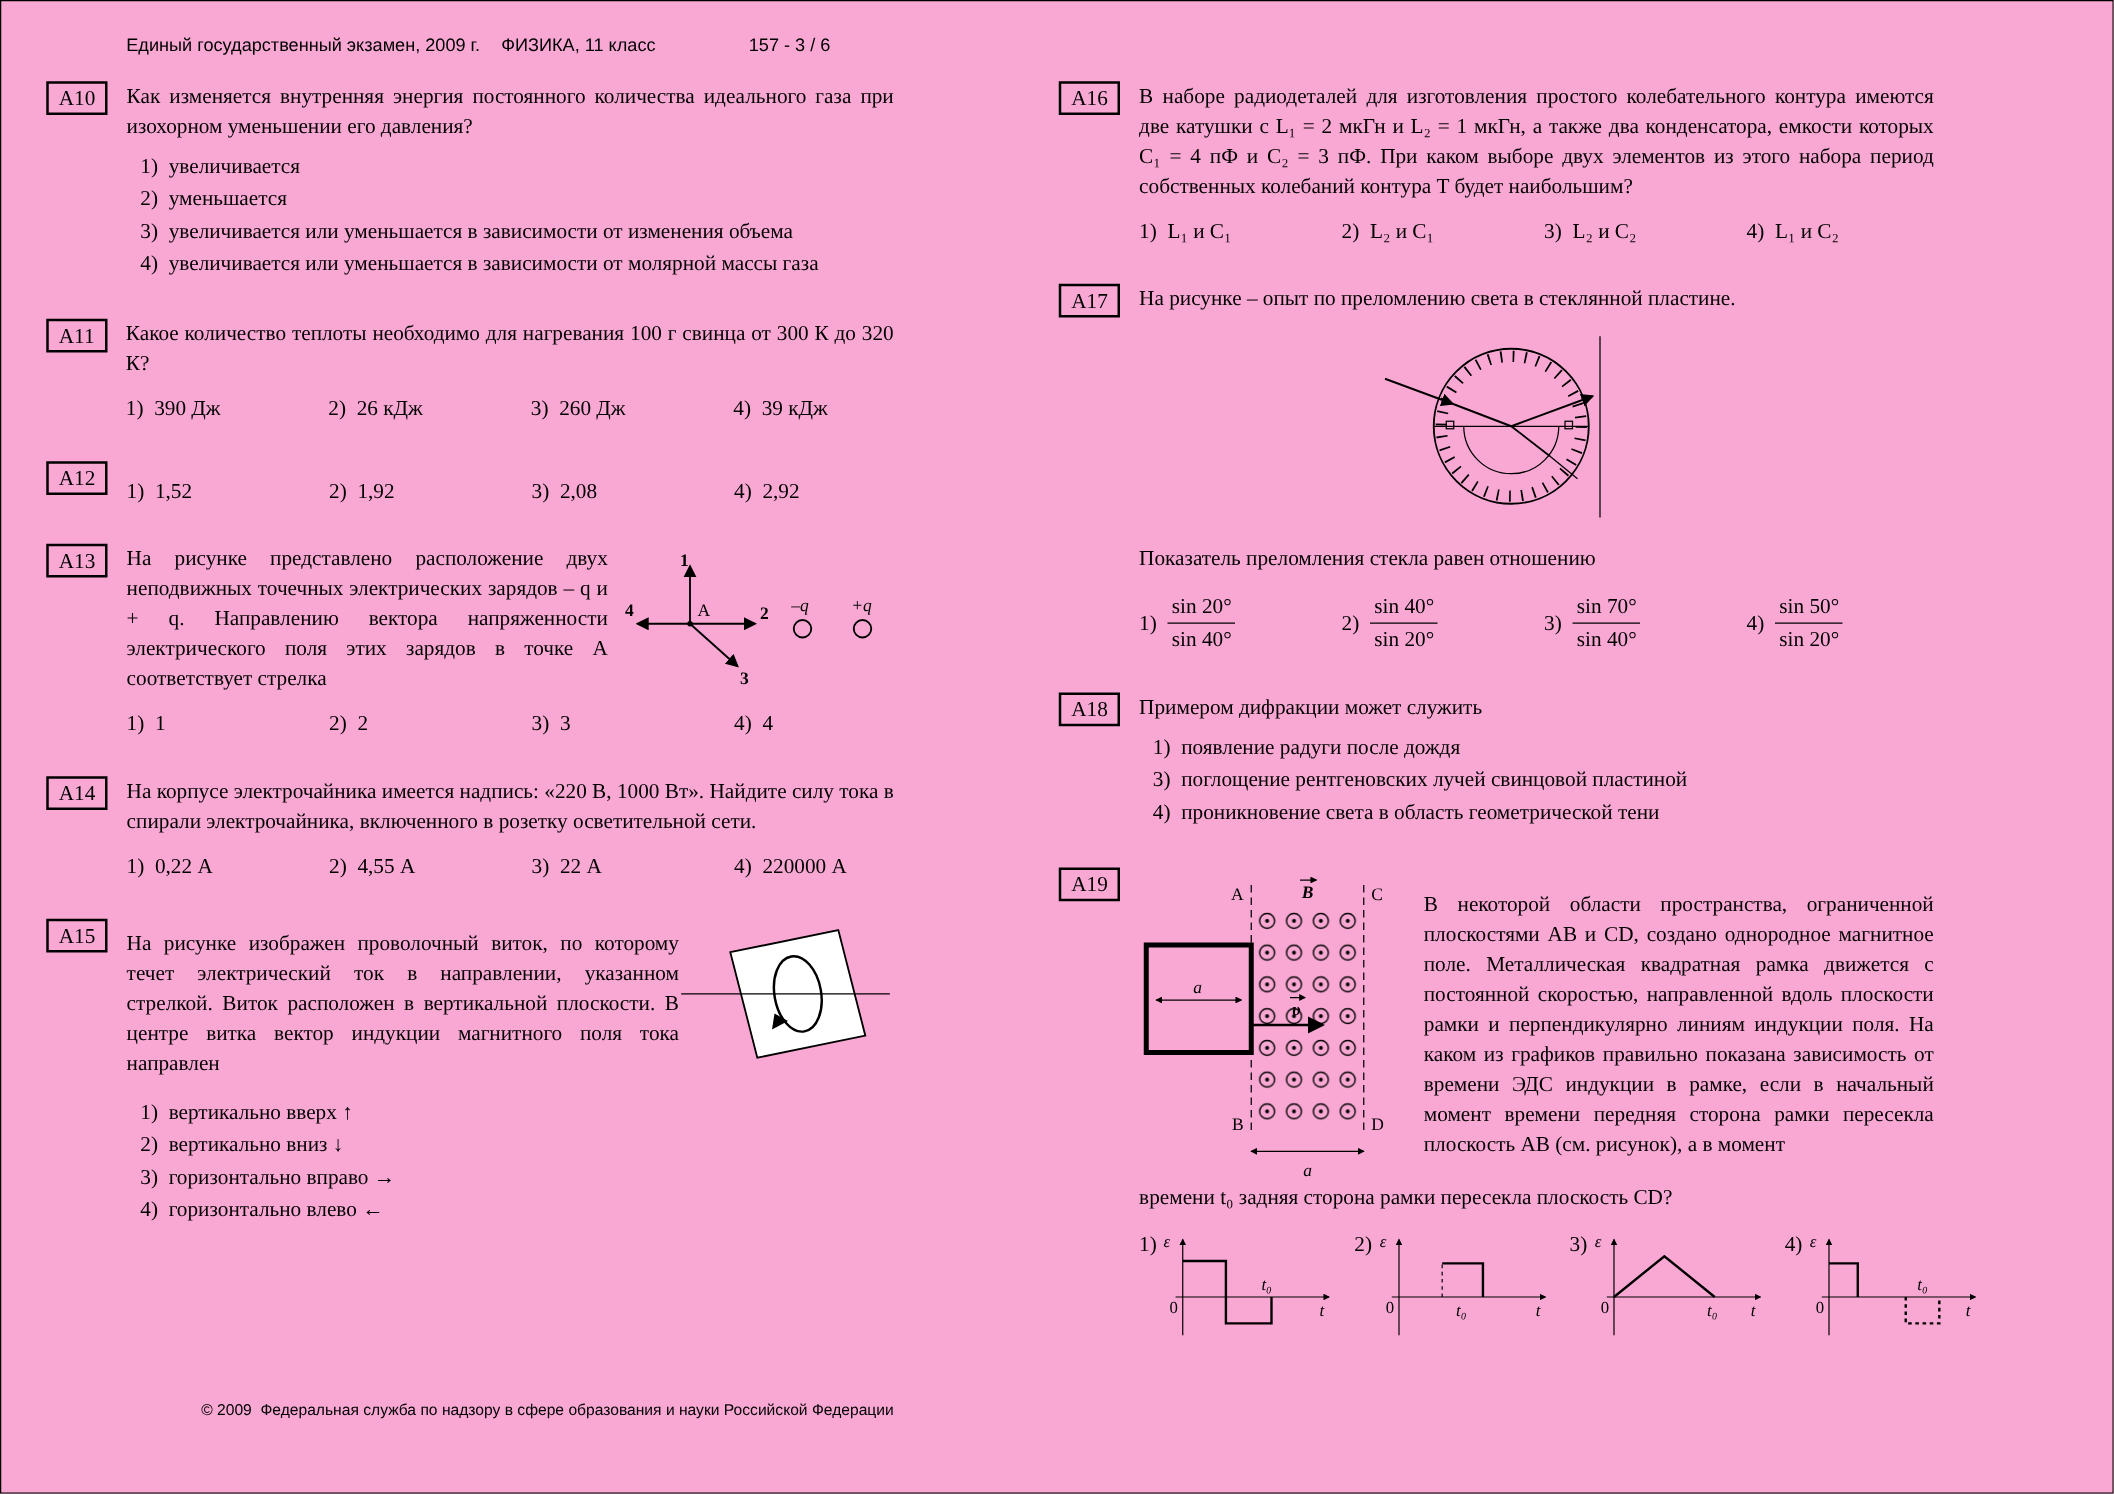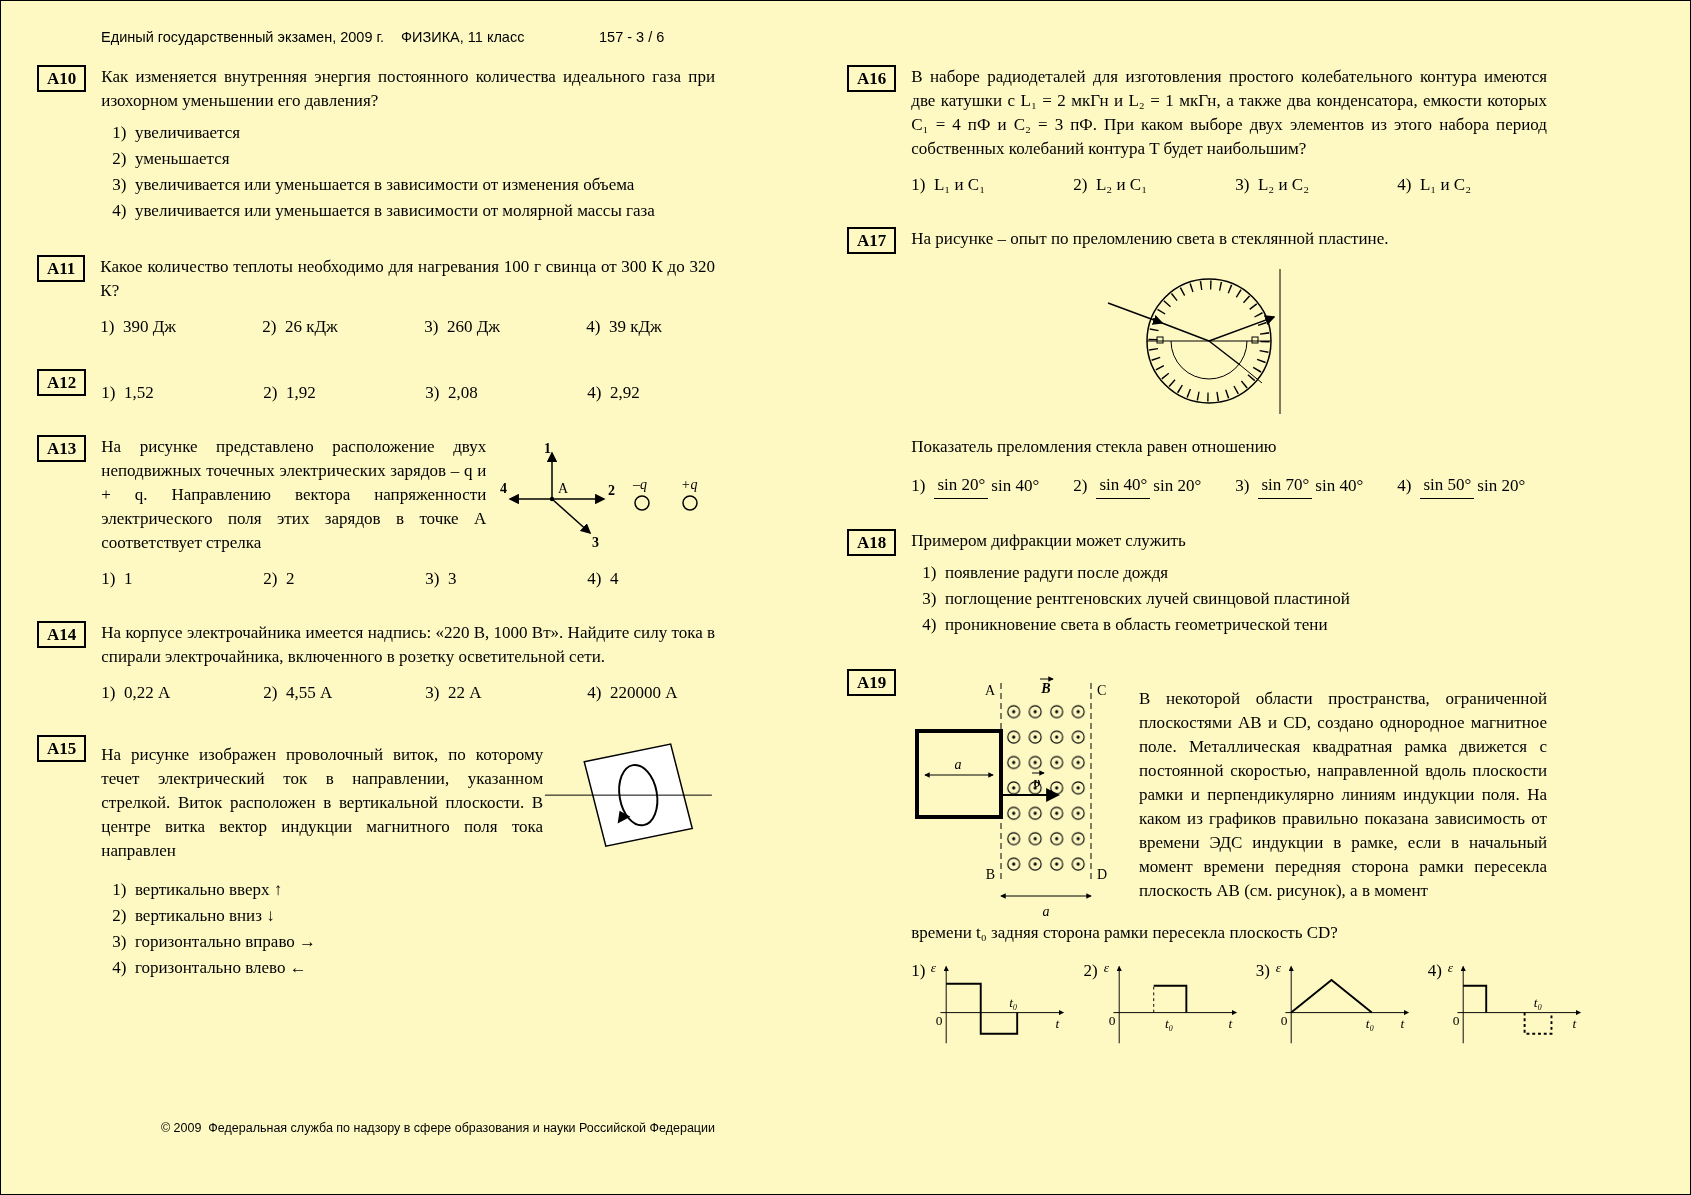--- a/index.html
+++ b/index.html
@@ -1,44 +1,44 @@
 <!DOCTYPE html>
 <html><head>
 <meta charset="utf-8">
 <style>
   *{margin:0;padding:0;box-sizing:border-box}
   html,body{background:#e8e8e8}
   body{width:1691px;height:1195px;position:relative;color:#000;
        font-family:"Liberation Serif","DejaVu Serif",serif}
-  .page{position:absolute;inset:0;background:#fef9c3;border:1px solid #000;overflow:hidden}
+  .page{position:absolute;inset:0;background:#f9a8d4;border:1px solid #000;overflow:hidden}
 
   .hdr{position:absolute;top:28px;white-space:nowrap;
        font-family:"Liberation Sans","DejaVu Sans",sans-serif;font-size:14.5px}
   #hdr-exam{left:100px}
   #hdr-subject{left:400px}
   #hdr-page{left:598px}
 
   .col{position:absolute;top:64px}
   .col-left{left:36px;width:678px}
   .col-right{left:846px;width:700px}
 
   .q{display:flex;align-items:flex-start;margin-bottom:30px}
-  .qlabel{flex:0 0 auto;border:2px solid #000;font-weight:bold;font-size:17px;
+  .qlabel{flex:0 0 auto;border:2px solid #000;font-weight:normal;font-size:17px;
           line-height:1.25;padding:1px 8px;margin-right:15px}
   .qbody{flex:1;min-width:0;font-size:17px;line-height:24px}
   .qtext{text-align:justify}
   .row{display:flex;align-items:center;justify-content:space-between}
 
   .opts-col{margin-top:8px}
   .opts-col .opt{margin:2px 11px}
   .opts-row{display:grid;grid-template-columns:162px 162px 162px auto;margin-top:12px}
   .fracs{margin-top:14px}
   .frac-opt{display:flex;align-items:center}
   .optnum{margin-right:9px}
-  .frac{display:inline-flex;flex-direction:row;text-align:center}
+  .frac{display:inline-flex;flex-direction:column;text-align:center}
   .ftop{display:block;border-bottom:1.5px solid #000;padding:0 3px 1px}
   .fbot{display:block;padding:1px 3px 0}
 
   .figwrap{text-align:center;margin:8px 0 4px}
 
   svg text{font-family:"Liberation Serif","DejaVu Serif",serif;font-size:14px;fill:#000;stroke:none}
   svg text.b{font-weight:bold}
   svg text.i{font-style:italic}
   .sk{stroke:#000;fill:none;stroke-width:1.5}
   .sw1{stroke-width:1}

